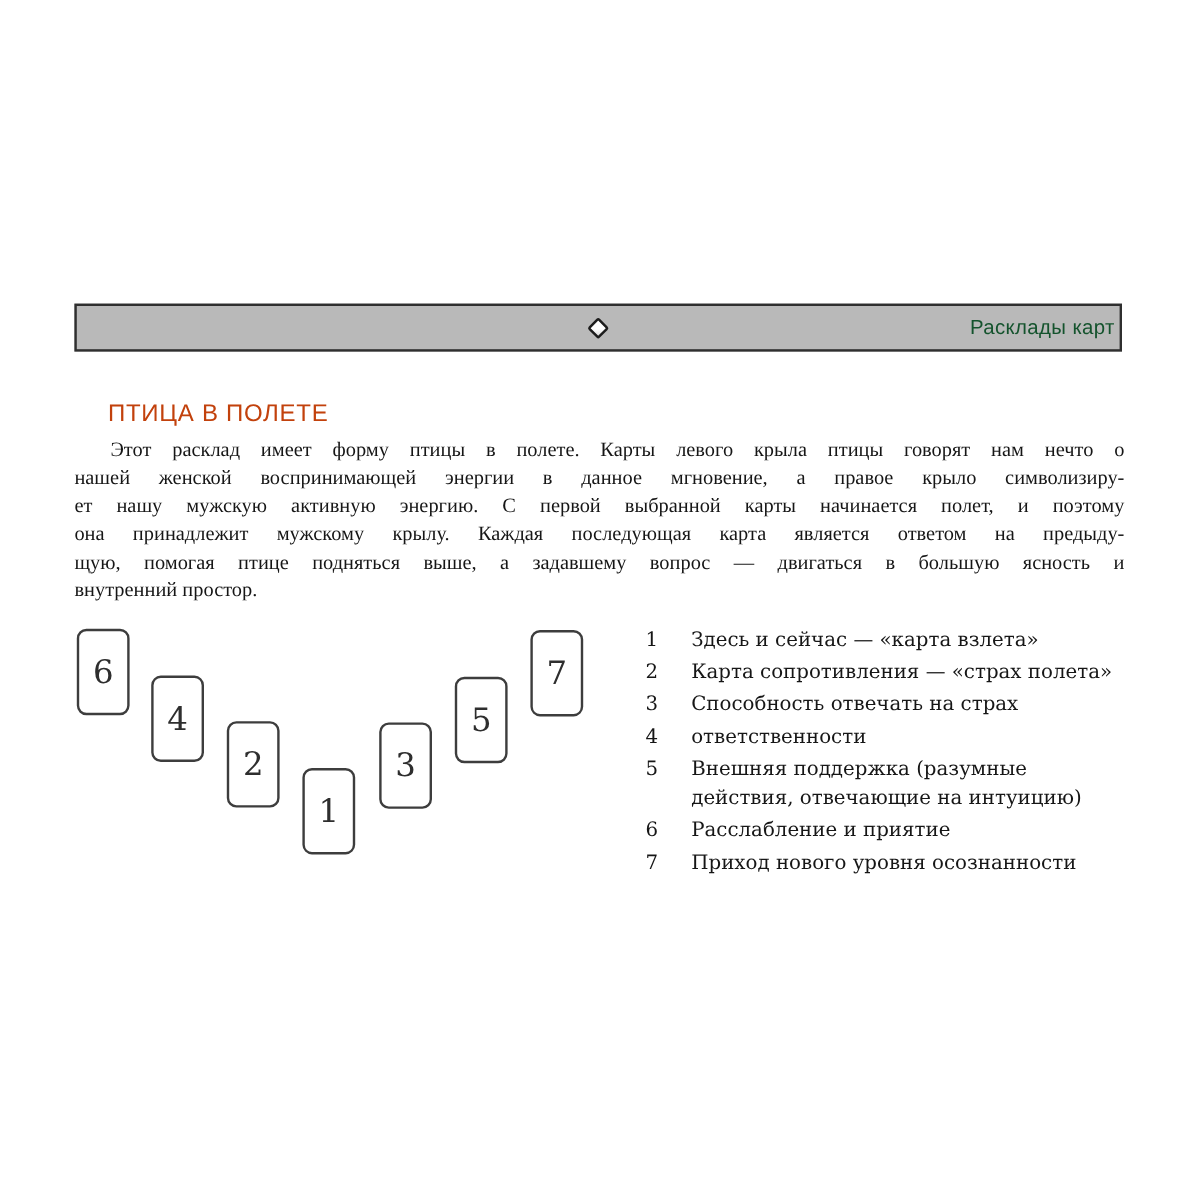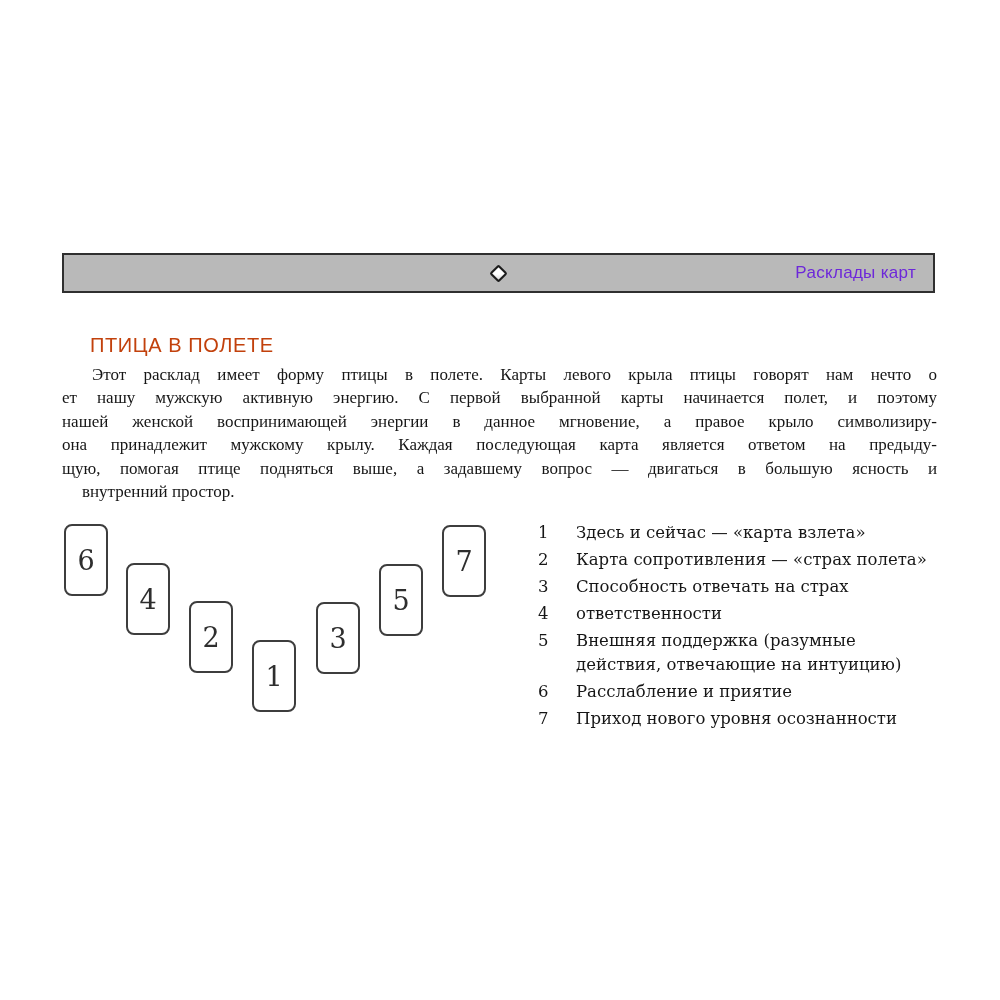--- a/index.html
+++ b/index.html
@@ -31,24 +31,24 @@
   }
   .diamond {
     width: 13px; height: 13px;
     border: 2px solid #1c1c1c;
     background: linear-gradient(135deg, #ffffff 55%, #d9d9d9 100%);
     transform: rotate(45deg);
     border-radius: 2px;
   }
   .bar-label {
     margin-left: auto;
-    padding-right: 17px;
+    padding-right: 4px;
     font-family: "Liberation Sans", sans-serif;
     font-size: 17px;
-    color: #6d28d9;
+    color: #14532d;
     letter-spacing: 0.3px;
   }
 
   
   .page-title {
     position: absolute;
     left: 90px; top: 334px;
     font-family: "Liberation Sans", sans-serif;
     font-size: 20px;
     font-weight: 400;
@@ -68,21 +68,20 @@
   }
   .intro .line {
     text-align: justify;
     text-align-last: justify;
     white-space: nowrap;
   }
   .intro .line.first { text-indent: 30px; }
   .intro .line.last {
     text-align-last: left;
     white-space: normal;
-    margin-left: 20px;
   }
 
   
   .diagram { position: absolute; left: 0; top: 0; }
   .card {
     position: absolute;
     width: 44px; height: 72px;
     border: 2px solid #3d3d3d;
     border-radius: 8px;
     background: #ffffff;
@@ -128,22 +127,22 @@
   <span class="diamond-wrap">
     <span class="diamond"></span>
   </span>
   <span class="bar-label">Расклады карт</span>
 </div>
 
 <h1 class="page-title">ПТИЦА В ПОЛЕТЕ</h1>
 
 <div class="intro">
   <div class="line first">Этот расклад имеет форму птицы в полете. Карты левого крыла птицы говорят нам нечто о</div>
+  <div class="line">нашей женской воспринимающей энергии в данное мгновение, а правое крыло символизиру-</div>
   <div class="line">ет нашу мужскую активную энергию. С первой выбранной карты начинается полет, и поэтому</div>
-  <div class="line">нашей женской воспринимающей энергии в данное мгновение, а правое крыло символизиру-</div>
   <div class="line">она принадлежит мужскому крылу. Каждая последующая карта является ответом на предыду-</div>
   <div class="line">щую, помогая птице подняться выше, а задавшему вопрос — двигаться в большую ясность и</div>
   <div class="line last">внутренний простор.</div>
 </div>
 
 <div class="diagram">
   <div class="card card-pos-0">6</div>
   <div class="card card-pos-1">4</div>
   <div class="card card-pos-2">2</div>
   <div class="card card-pos-3">1</div>

